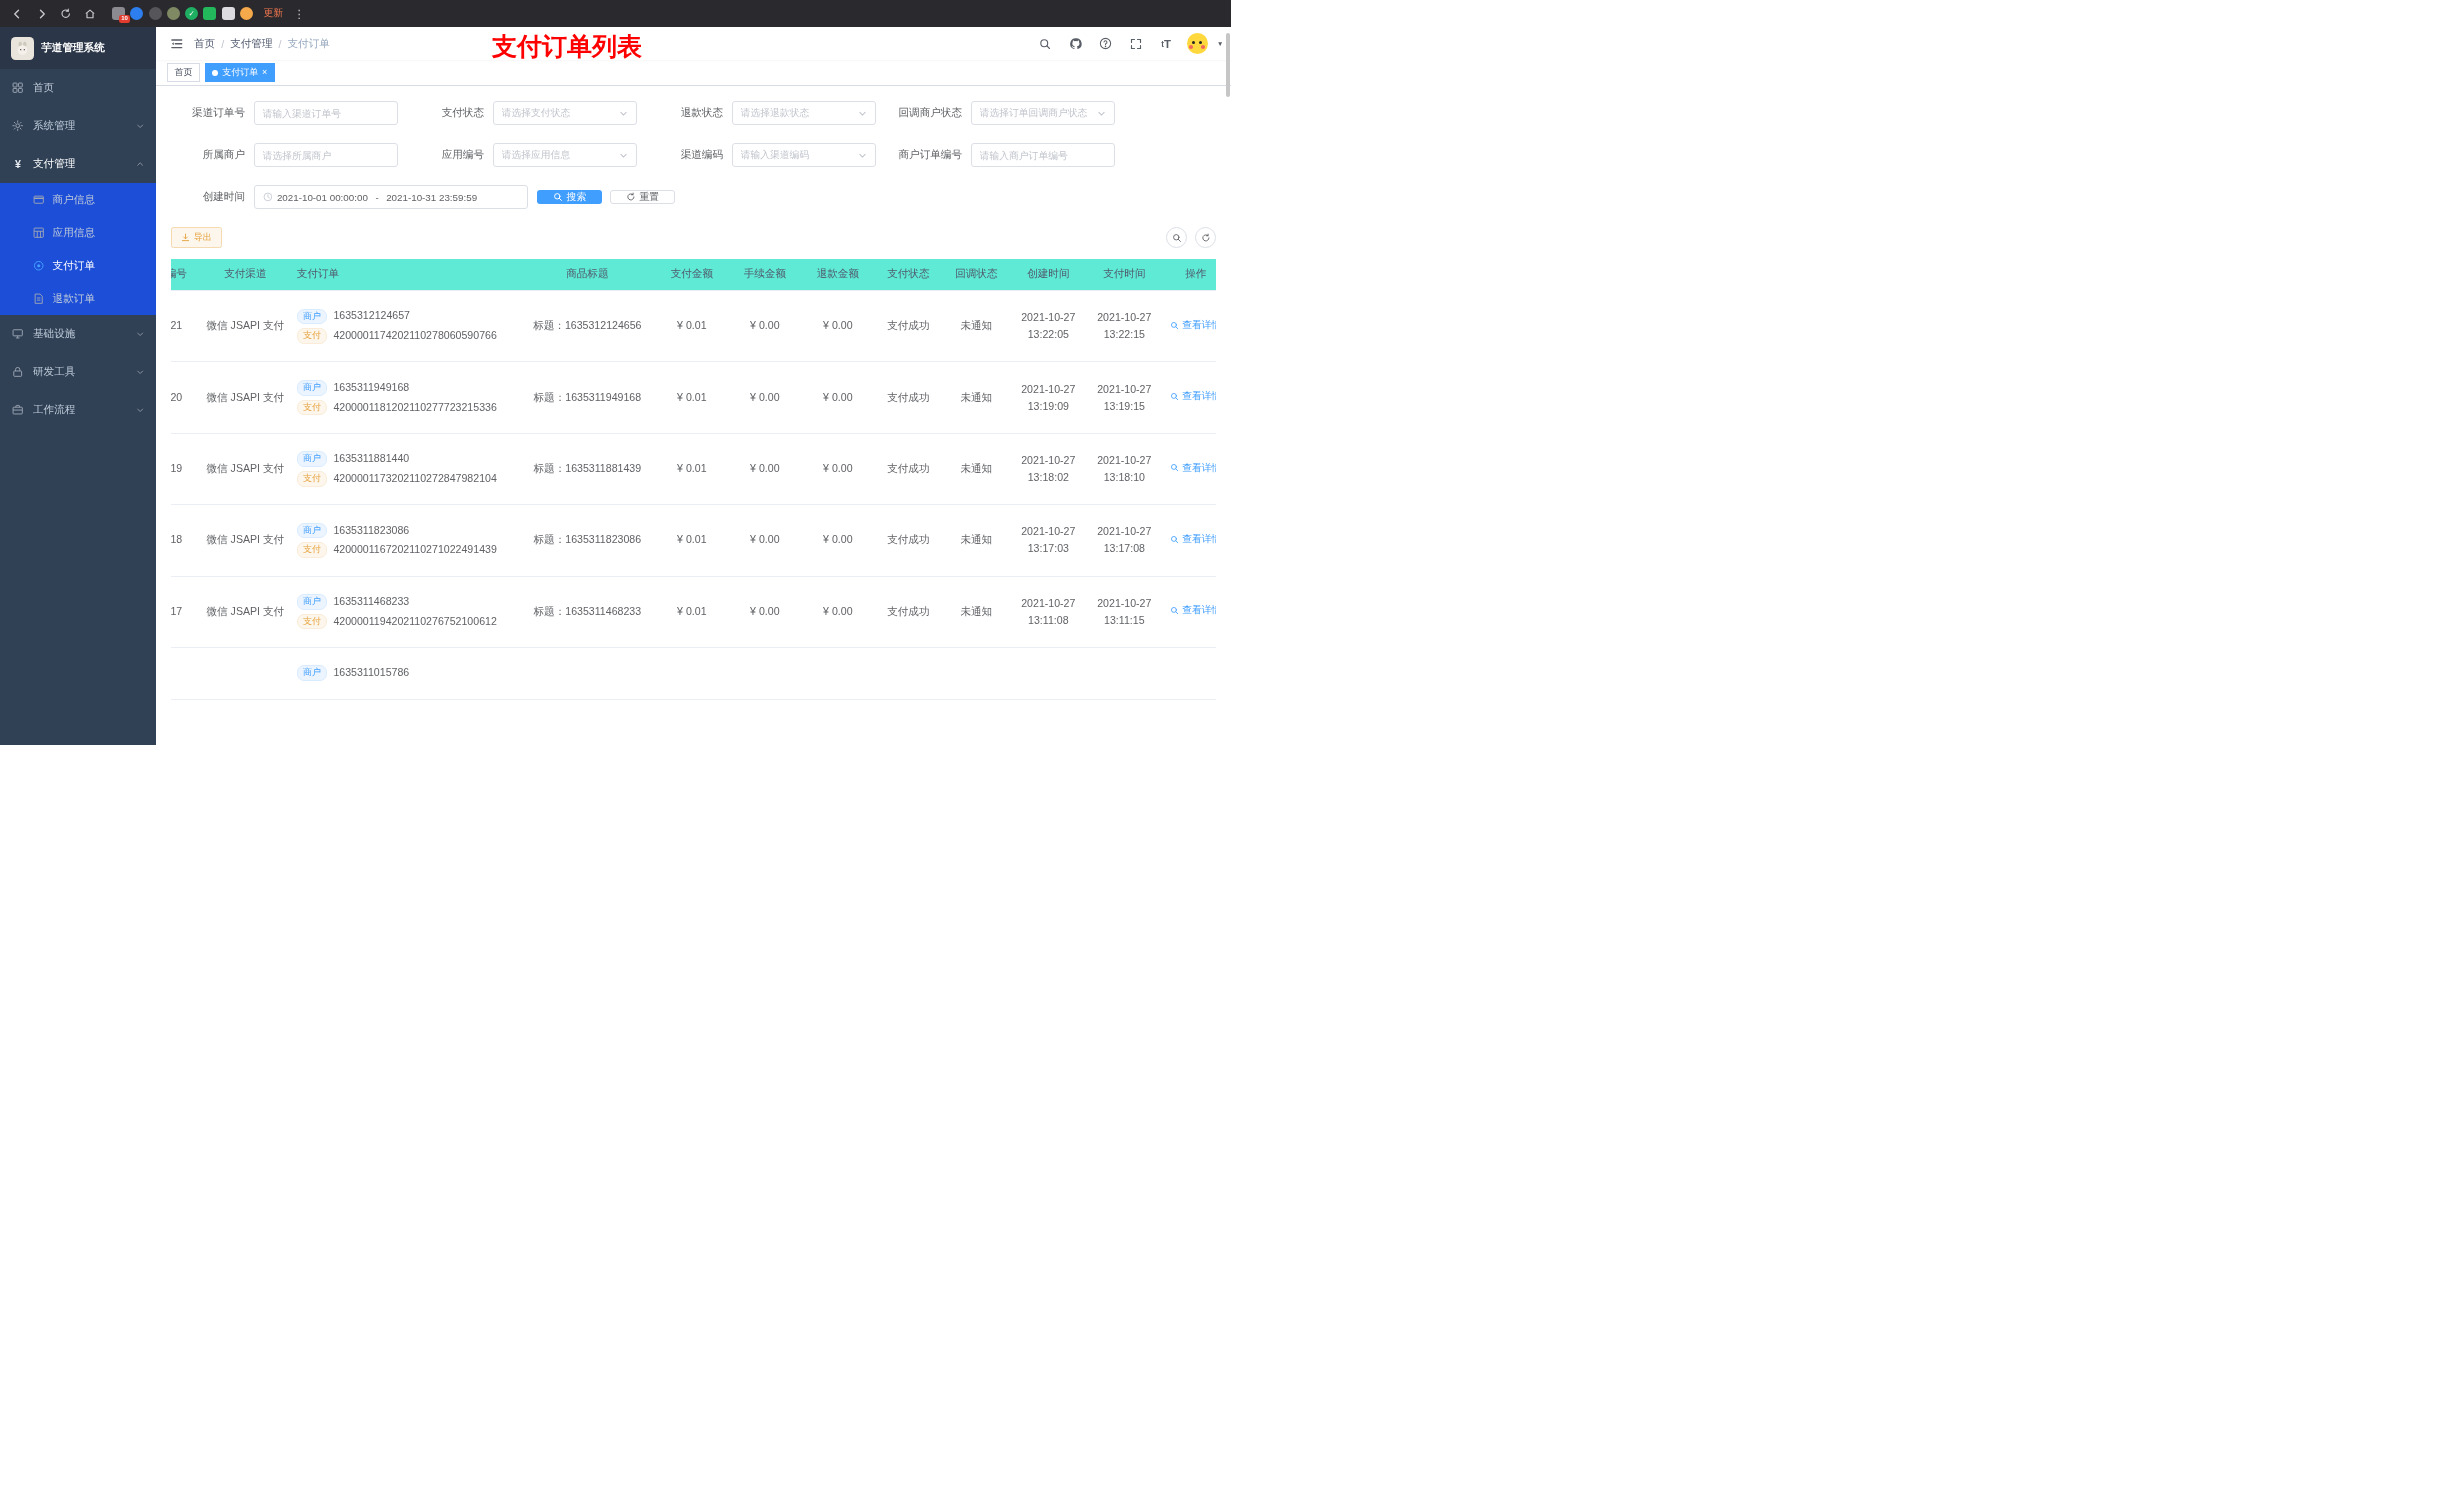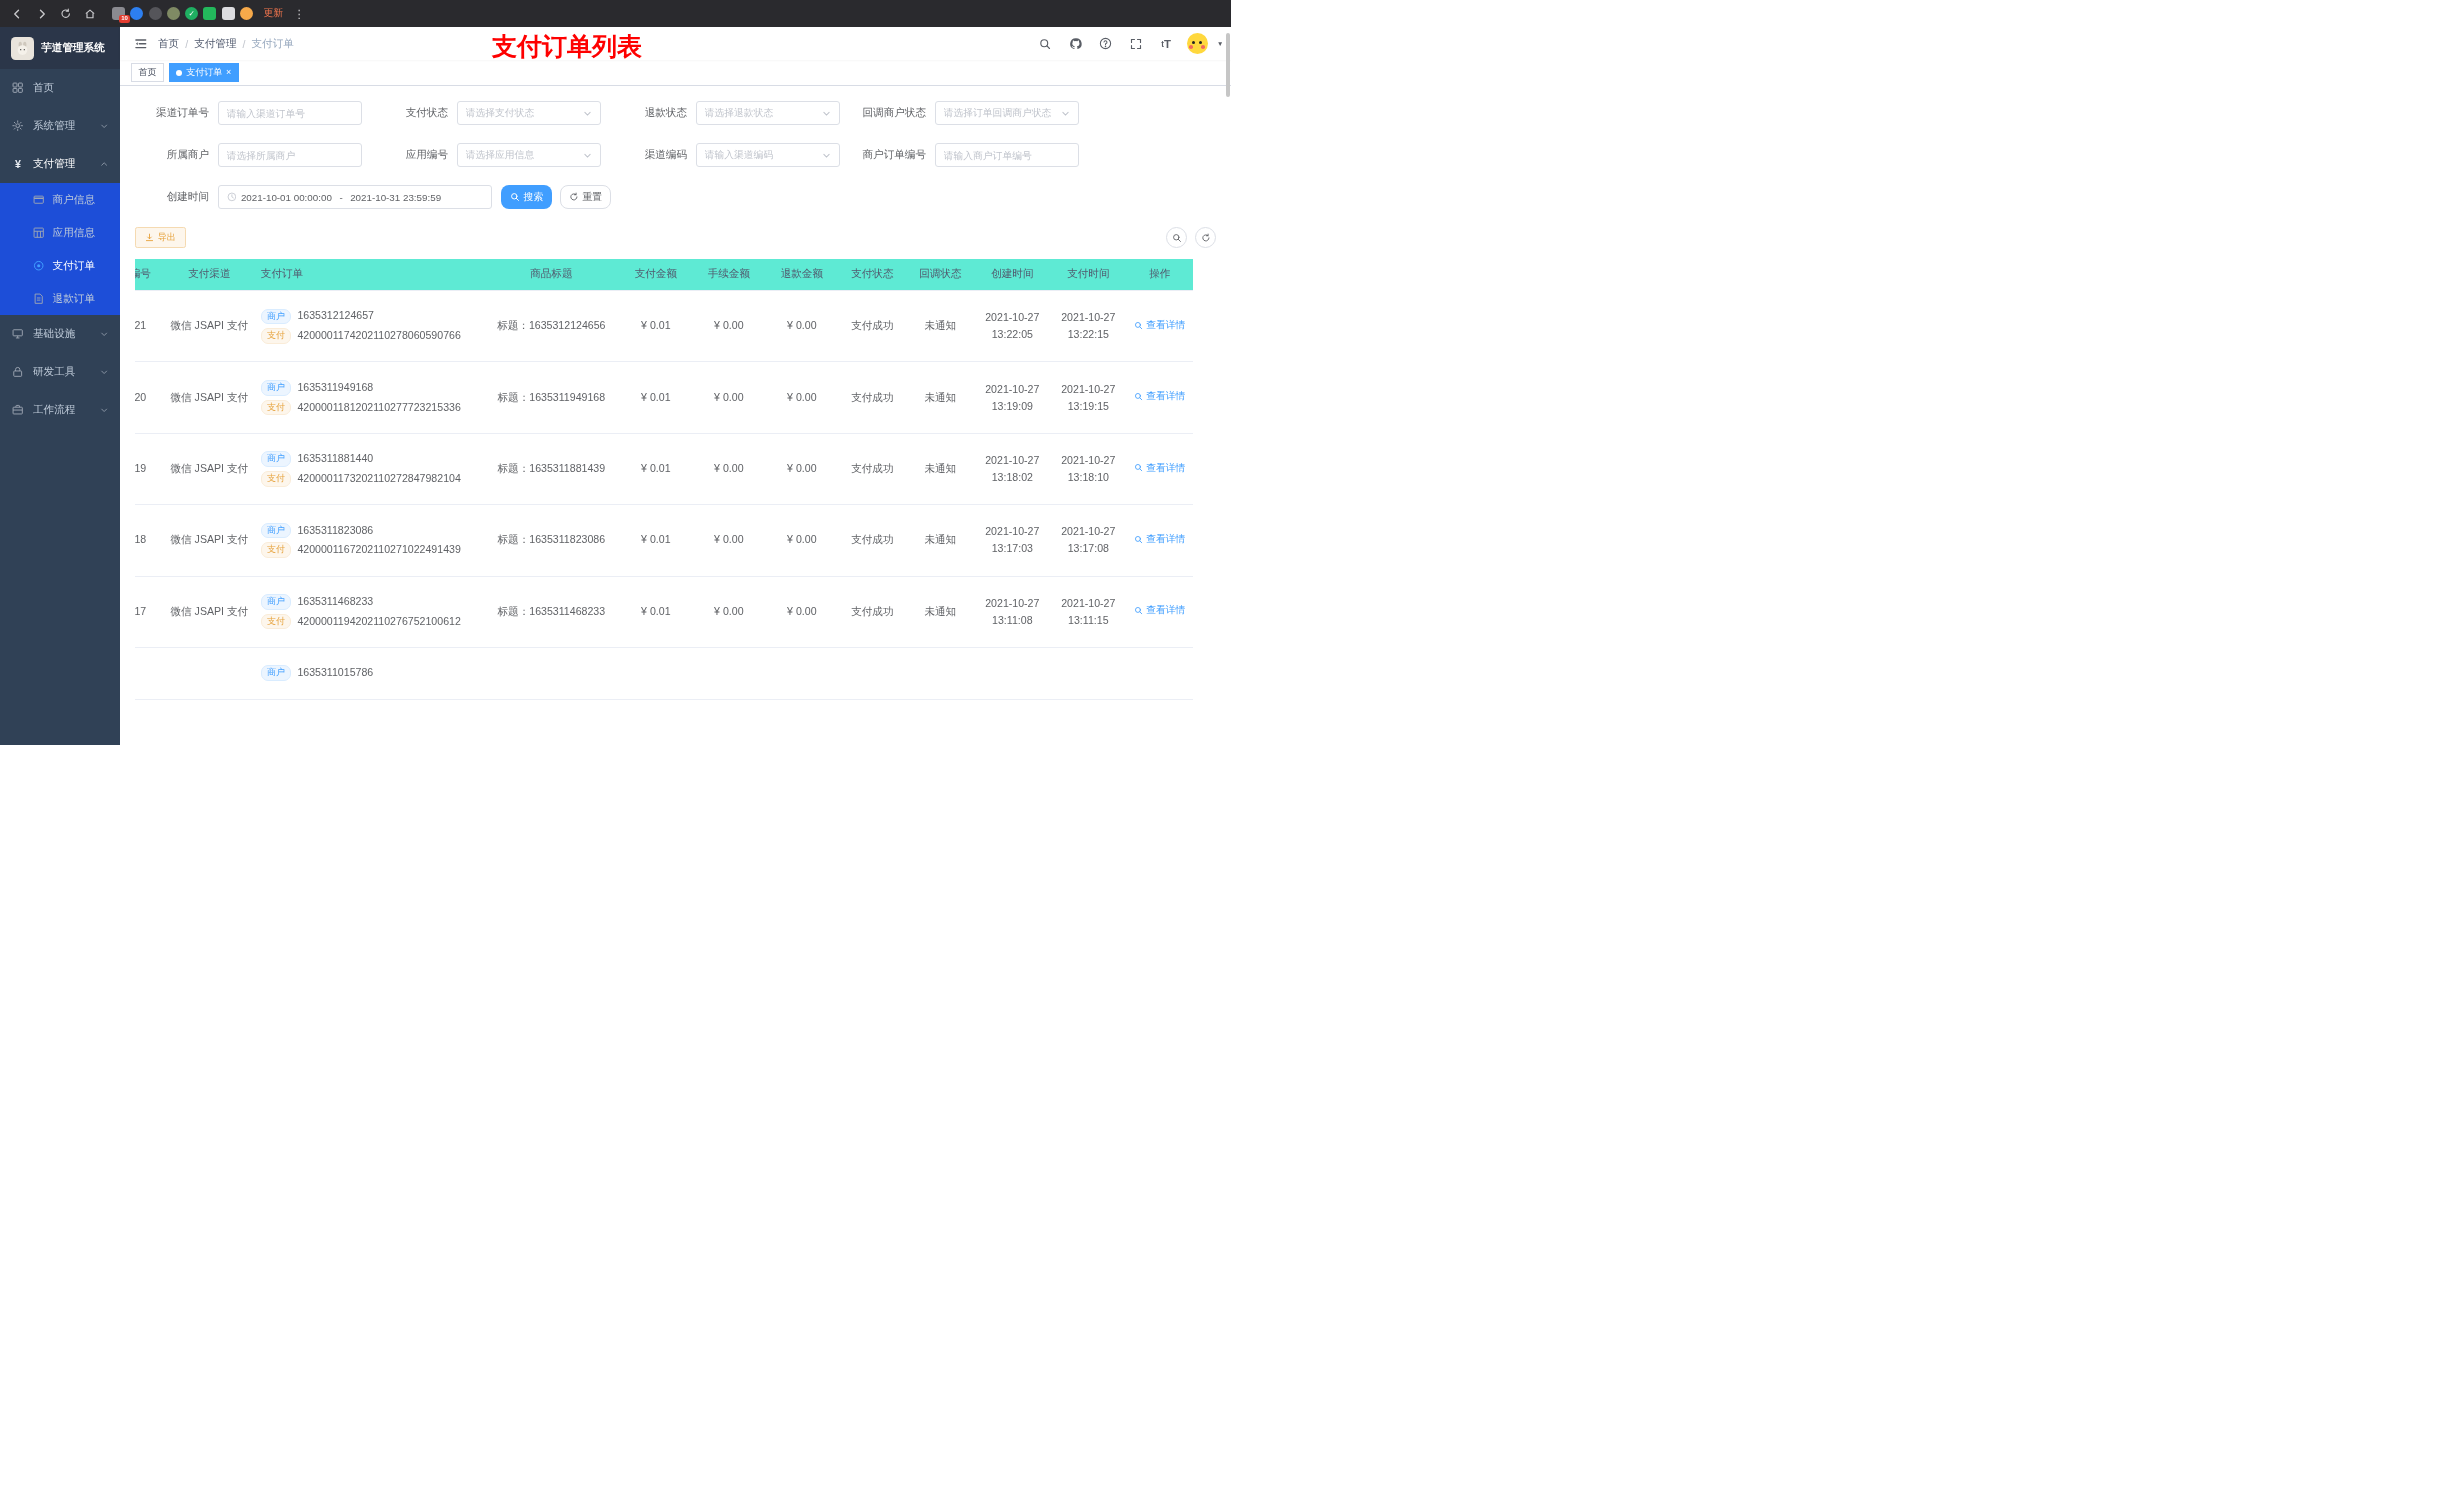--- a/index.html
+++ b/index.html
@@ -23,21 +23,21 @@
   .ext.chat{background:#23b85c;border-radius:3px}
   .ext.pin{background:#dcdce0;border-radius:3px}
   .ext.face{background:#f6a94a}
   .update-btn{color:#f4764e;font-size:9.8px;padding:1.5px 6px;border-radius:7.6px;white-space:nowrap}
   .kebab{color:#c9c9cc;font-size:11.4px;letter-spacing:0;width:10.6px;text-align:center}
 
   
   .app{display:flex;height:718px;background:#fff}
 
   
-  .sidebar{width:120px;flex-shrink:0;background:#304156;color:#bfcbd9;display:flex;flex-direction:column;font-size:10.6px}
+  .sidebar{width:156px;flex-shrink:0;background:#304156;color:#bfcbd9;display:flex;flex-direction:column;font-size:10.6px}
   .logo{height:42px;display:flex;align-items:center;gap:7.6px;padding:0 10.6px;background:#2b3649;color:#fff;font-weight:600;font-size:10.6px}
   .logo .avatar{width:23px;height:23px;border-radius:4.5px;background:#e9e4dc;display:flex;align-items:center;justify-content:center;flex-shrink:0}
   .menu-item{height:38px;display:flex;align-items:center;gap:9px;padding:0 12px;cursor:pointer;color:#bfcbd9}
   .menu-item .mi-label{flex:1}
   .menu-item.parent-active{color:#fff}
   .submenu{background:#1d4ed8}
   .sub-item{height:33px;display:flex;align-items:center;gap:7.6px;padding:0 12px 0 33px;color:#bfcbd9;cursor:pointer}
   .sub-item.active{color:#fff}
   .mi-icon{width:12px;height:12px;color:#9ea7b4;flex-shrink:0;display:flex;align-items:center;justify-content:center}
   .parent-active .mi-icon{color:#e8ecf2}
@@ -76,21 +76,21 @@
   .frow{display:flex;align-items:center;margin-bottom:18px}
   .field{display:flex;align-items:center;margin-right:12px}
   .flabel{width:83px;text-align:right;padding-right:9px;color:#606266;white-space:nowrap;flex-shrink:0}
   .ctrl{width:144px;height:24px;border:0.8px solid #dcdfe6;border-radius:3px;background:#fff;display:flex;align-items:center;padding:0 7.6px;gap:4.5px;font-size:9.8px}
   input.ctrl{color:#606266;outline:none}
   input.ctrl::placeholder{color:#c0c4cc}
   .ctrl .ph{flex:1;color:#c0c4cc;white-space:nowrap;overflow:hidden}
   .daterange{width:274px}
   .daterange .dval{color:#606266;white-space:nowrap}
   .daterange .dsep{color:#606266;margin:0 3px}
-  .btn{height:24px;border-radius:8px;display:inline-flex;align-items:center;justify-content:center;gap:3.8px;font-size:9.8px;cursor:pointer;padding:0 8px;border:0.8px solid transparent;white-space:nowrap}
+  .btn{height:14px;border-radius:3px;display:inline-flex;align-items:center;justify-content:center;gap:3.8px;font-size:9.8px;cursor:pointer;padding:0 15px;border:0.8px solid transparent;white-space:nowrap}
   .btn-primary{background:#409eff;color:#fff}
   .btn-plain{background:#fff;border-color:#dcdfe6;color:#606266}
   .btn-warn{height:21px;padding:0 9px;font-size:9px;background:#fdf6ec;border-color:#f5dab1;color:#e6a23c;border-radius:2.3px}
 
   .table-toolbar{display:flex;align-items:center;justify-content:space-between;margin-bottom:10.6px}
   .tt-right{display:flex;align-items:center;gap:7.6px}
   .circle-btn{width:21px;height:21px;border-radius:50%;border:0.8px solid #dcdfe6;background:#fff;color:#606266;display:flex;align-items:center;justify-content:center;cursor:pointer}
 
   
   .table-wrap{overflow:hidden}

